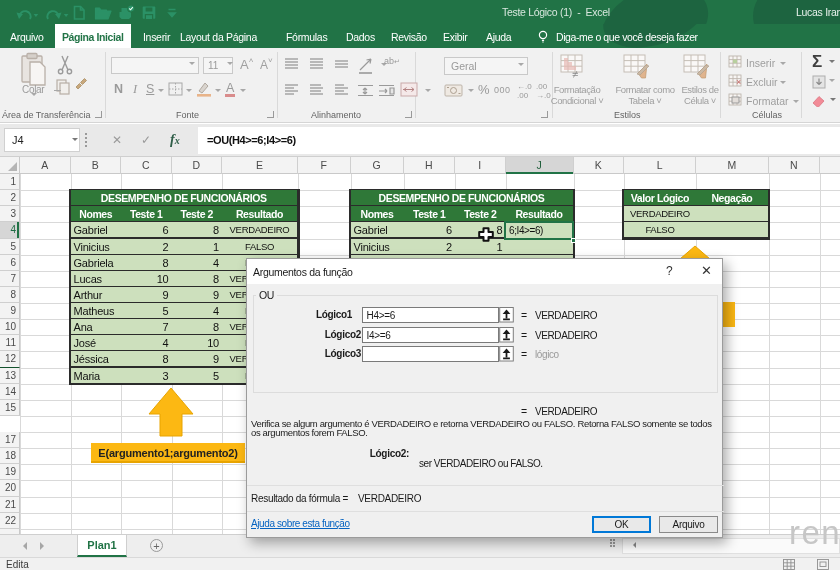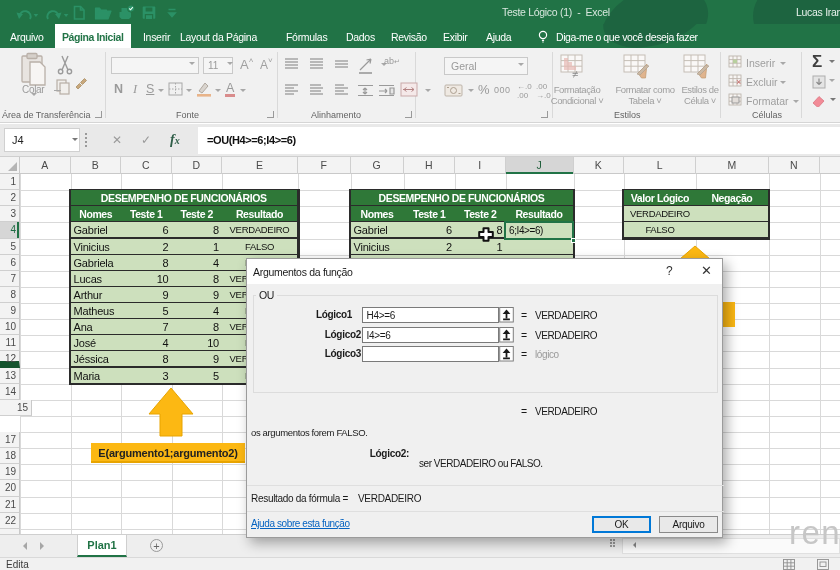--- a/index.html
+++ b/index.html
@@ -406,30 +406,30 @@
     </div>
     <div class="ab" style="left:0;top:146.0px;width:20px;height:16.12px;background:#f3f3f3;border-right:1px solid #c9c9c9;border-bottom:1px solid #cfcfcf;">
       <div class="rnum" style="top:2px;">9</div>
     </div>
     <div class="ab" style="left:0;top:162.1px;width:20px;height:16.12px;background:#f3f3f3;border-right:1px solid #c9c9c9;border-bottom:1px solid #cfcfcf;">
       <div class="rnum" style="top:2px;">10</div>
     </div>
     <div class="ab" style="left:0;top:178.2px;width:20px;height:16.12px;background:#f3f3f3;border-right:1px solid #c9c9c9;border-bottom:1px solid #cfcfcf;">
       <div class="rnum" style="top:2px;">11</div>
     </div>
-    <div class="ab" style="left:0;top:194.4px;width:20px;height:16.12px;background:#f3f3f3;border-right:1px solid #c9c9c9;border-bottom:7px solid #14532d;">
+    <div class="ab" style="left:0;top:194.4px;width:20px;height:16.12px;background:#f3f3f3;border-right:1px solid #c9c9c9;border-bottom:1px solid #14532d;">
       <div class="rnum" style="top:2px;">12</div>
     </div>
     <div class="ab" style="left:0;top:210.5px;width:20px;height:16.12px;background:#f3f3f3;border-right:1px solid #c9c9c9;border-bottom:1px solid #cfcfcf;">
       <div class="rnum" style="top:2px;">13</div>
     </div>
     <div class="ab" style="left:0;top:226.6px;width:20px;height:16.12px;background:#f3f3f3;border-right:1px solid #c9c9c9;border-bottom:1px solid #cfcfcf;">
       <div class="rnum" style="top:2px;">14</div>
     </div>
-    <div class="ab" style="left:0;top:242.8px;width:32px;height:16.12px;background:#f3f3f3;border-right:1px solid #c9c9c9;border-bottom:1px solid #cfcfcf;">
+    <div class="ab" style="left:0;top:242.8px;width:20px;height:16.12px;background:#f3f3f3;border-right:1px solid #c9c9c9;border-bottom:1px solid #cfcfcf;">
       <div class="rnum" style="top:2px;">15</div>
     </div>
     <div class="ab" style="left:0;top:258.9px;width:20px;height:16.12px;background:#f3f3f3;border-right:1px solid #c9c9c9;border-bottom:1px solid #cfcfcf;margin-top:18px;">
       <div class="rnum" style="top:2px;">16</div>
     </div>
     <div class="ab" style="left:0;top:275.0px;width:20px;height:16.12px;background:#f3f3f3;border-right:1px solid #c9c9c9;border-bottom:1px solid #cfcfcf;">
       <div class="rnum" style="top:2px;">17</div>
     </div>
     <div class="ab" style="left:0;top:291.1px;width:20px;height:16.12px;background:#f3f3f3;border-right:1px solid #c9c9c9;border-bottom:1px solid #cfcfcf;">
       <div class="rnum" style="top:2px;">18</div>
@@ -586,20 +586,21 @@
     <div class="ab" style="left:114.5px;top:87px;width:137.5px;height:15.5px;background:#fff;border:1px solid #7a7a7a;font-size:10px;padding:1.5px 0 0 4px;"></div>
     <svg class="ab" style="left:252px;top:87px;" width="15" height="15.5" viewBox="0 0 15 16">
       <rect x="0.5" y="0.5" width="14" height="15" fill="#fff" stroke="#7a7a7a"></rect>
       <path d="M7.5 2.5 l-4 4.6 h8 z" fill="#1a1a1a"></path>
       <path d="M7.5 6 v5.5 M4 12.8 h7" stroke="#1a1a1a" stroke-width="1.8" fill="none"></path>
     </svg>
     <div class="ab" style="left:274px;top:89px;font-size:10.5px;">=</div>
     <div class="ab" style="left:288px;top:89.5px;font-size:10px;letter-spacing:-0.4px;color:#9a9a9a;">lógico</div>
     <div class="ab" style="left:274px;top:146px;font-size:10.5px;">=</div>
     <div class="ab" style="left:288px;top:146.5px;font-size:10px;letter-spacing:-0.4px;">VERDADEIRO</div>
+    <div class="ab" style="left:4px;top:159px;white-space:nowrap;font-size:9.5px;letter-spacing:-0.35px;">Verifica se algum argumento é VERDADEIRO e retorna VERDADEIRO ou FALSO. Retorna FALSO somente se todos</div>
     <div class="ab" style="left:4px;top:168px;white-space:nowrap;font-size:9.5px;letter-spacing:-0.35px;">os argumentos forem FALSO.</div>
     <div class="ab" style="left:60px;top:189px;width:102px;text-align:right;font-weight:700;font-size:10px;">Lógico2:</div>
     <div class="ab" style="left:172px;top:199px;white-space:nowrap;font-size:10px;letter-spacing:-0.45px;">ser VERDADEIRO ou FALSO.</div>
     <div class="ab" style="left:0;top:226px;width:477px;height:1px;background:#dfdfdf;"></div>
     <div class="ab" style="left:4px;top:234px;font-size:10px;letter-spacing:-0.3px;">Resultado da fórmula =&nbsp;&nbsp;&nbsp;&nbsp;VERDADEIRO</div>
     <div class="ab" style="left:0;top:252px;width:477px;height:1px;background:#dfdfdf;"></div>
     <div class="ab" style="left:4px;top:259px;font-size:10px;letter-spacing:-0.4px;color:#0563c1;text-decoration:underline;">Ajuda sobre esta função</div>
     <div class="ab" style="left:345px;top:257px;width:59px;height:17px;background:#e9e9e9;border:2px solid #0078d7;text-align:center;font-size:10px;padding-top:1px;">OK</div>
     <div class="ab" style="left:412px;top:257px;width:59px;height:17px;background:#e9e9e9;border:1px solid #8a8a8a;text-align:center;font-size:10px;padding-top:2px;">Arquivo</div>
   </div>

